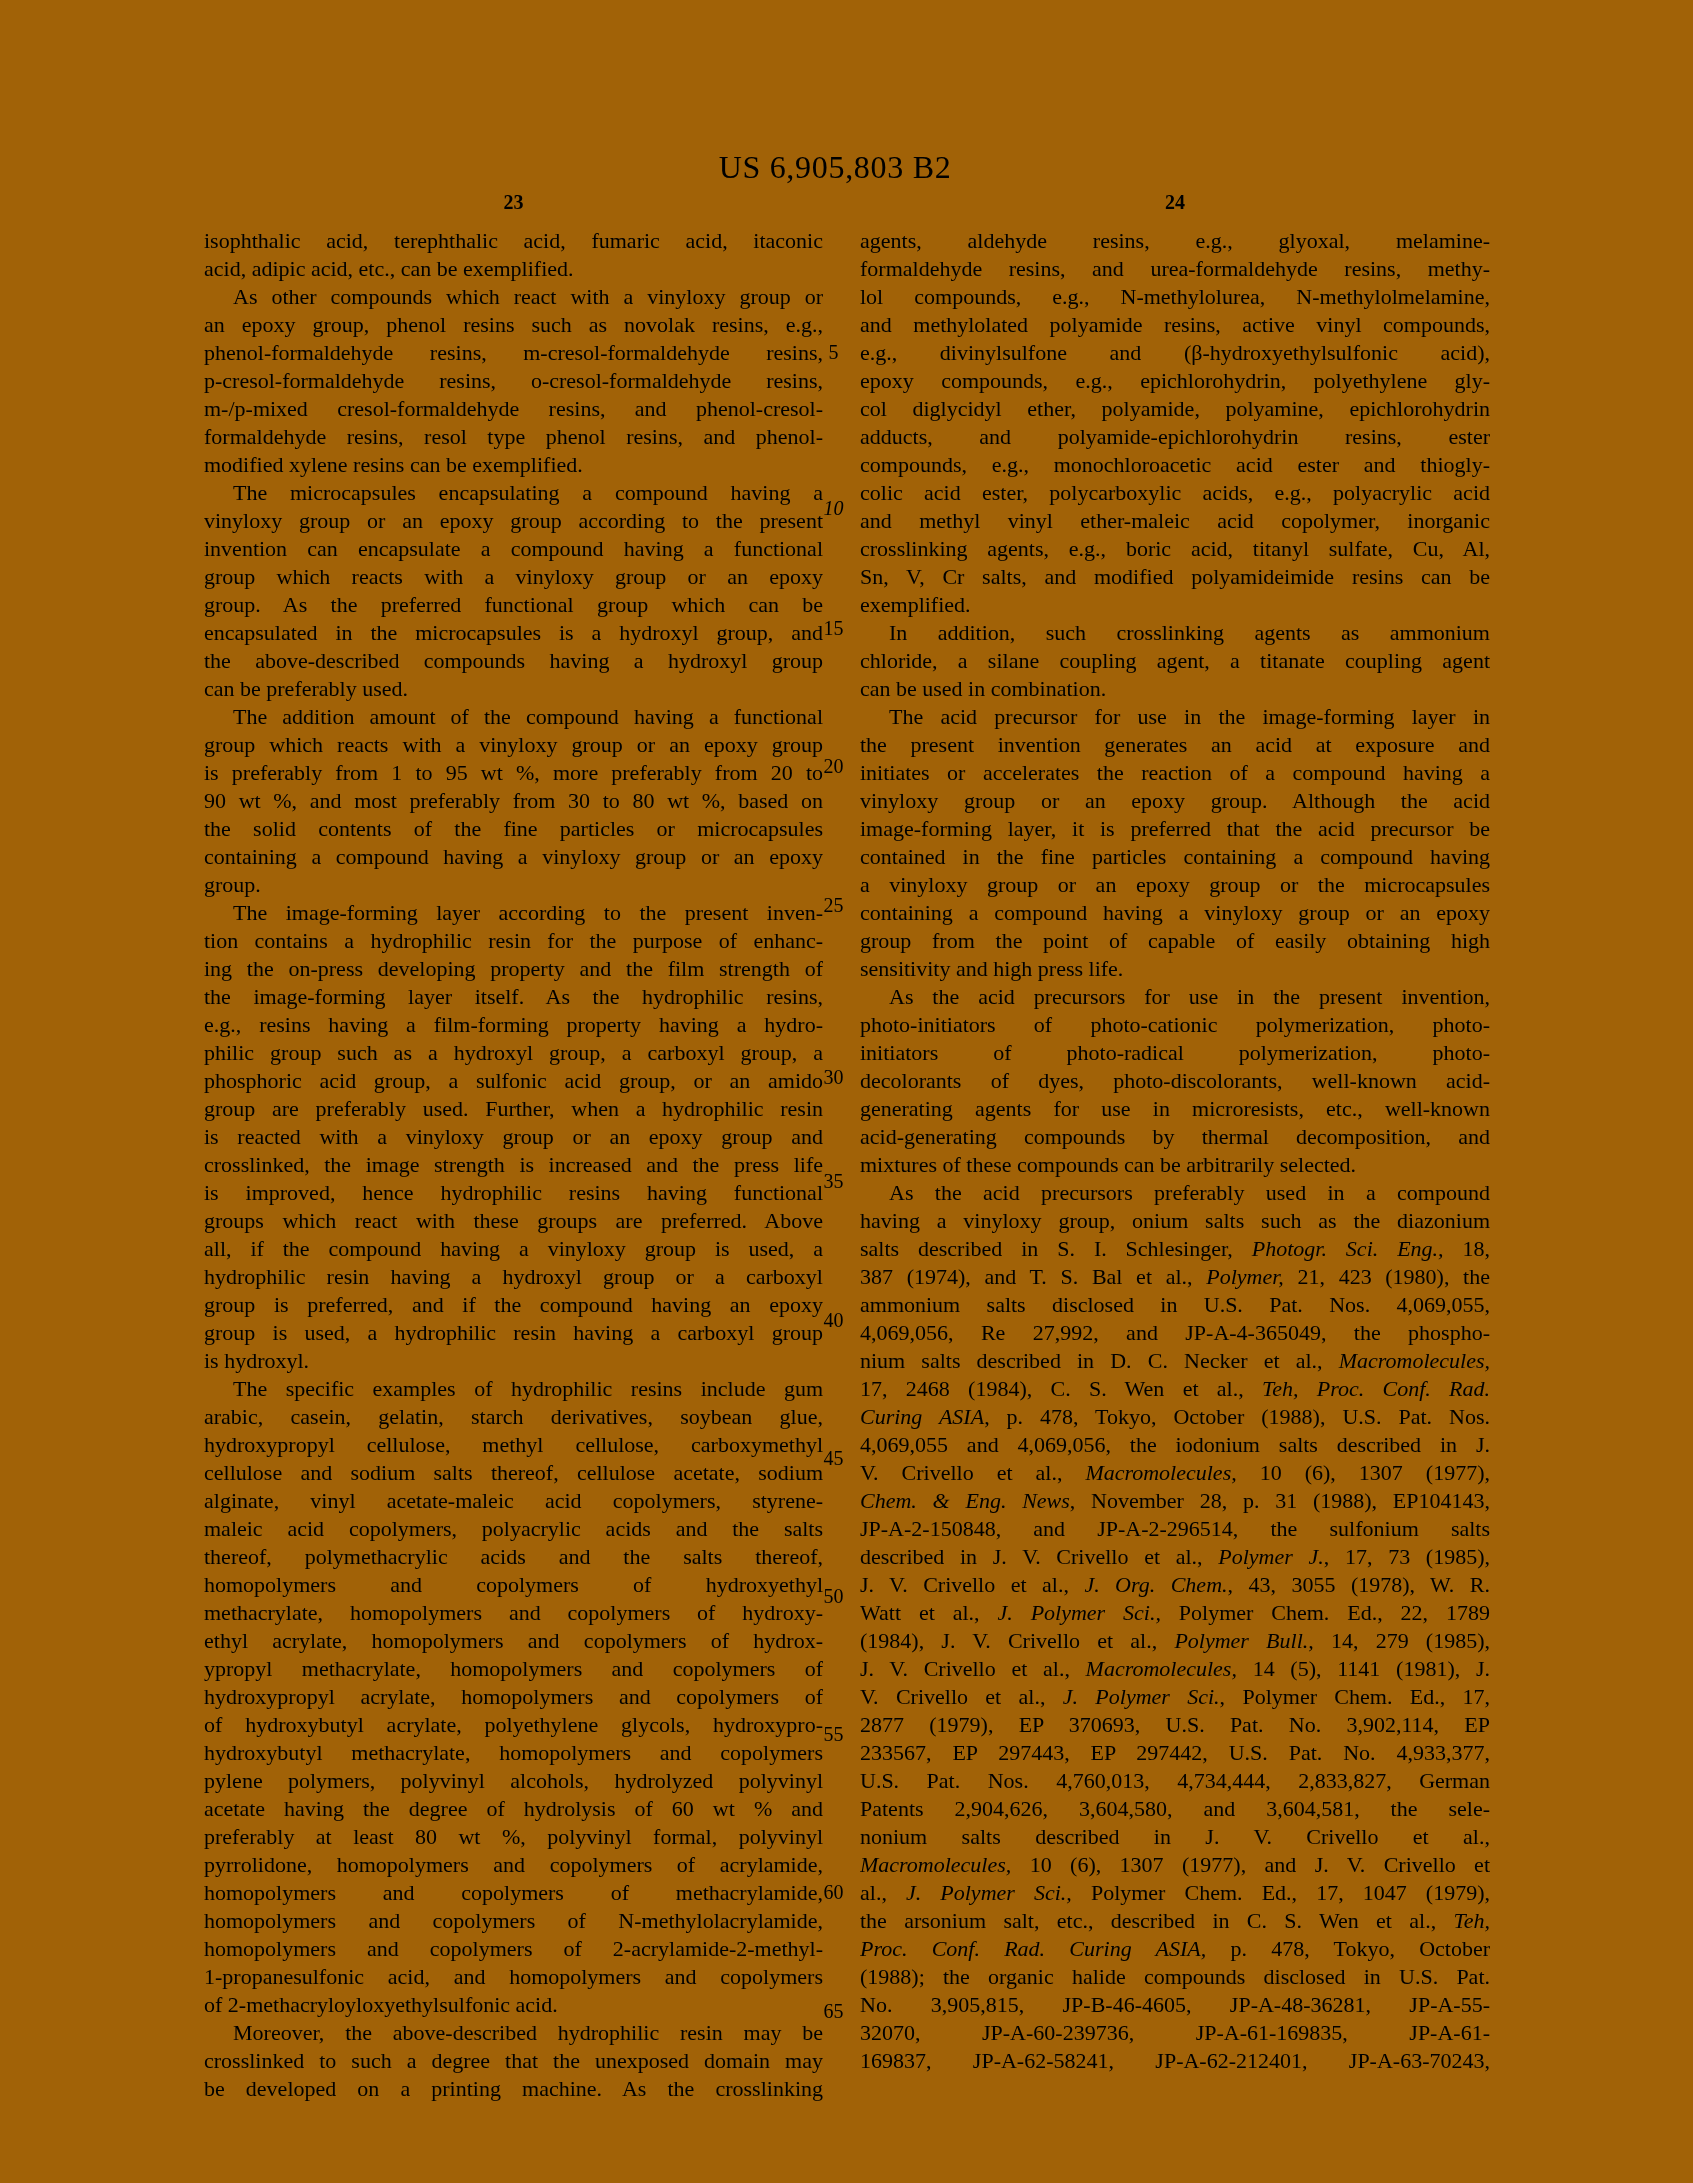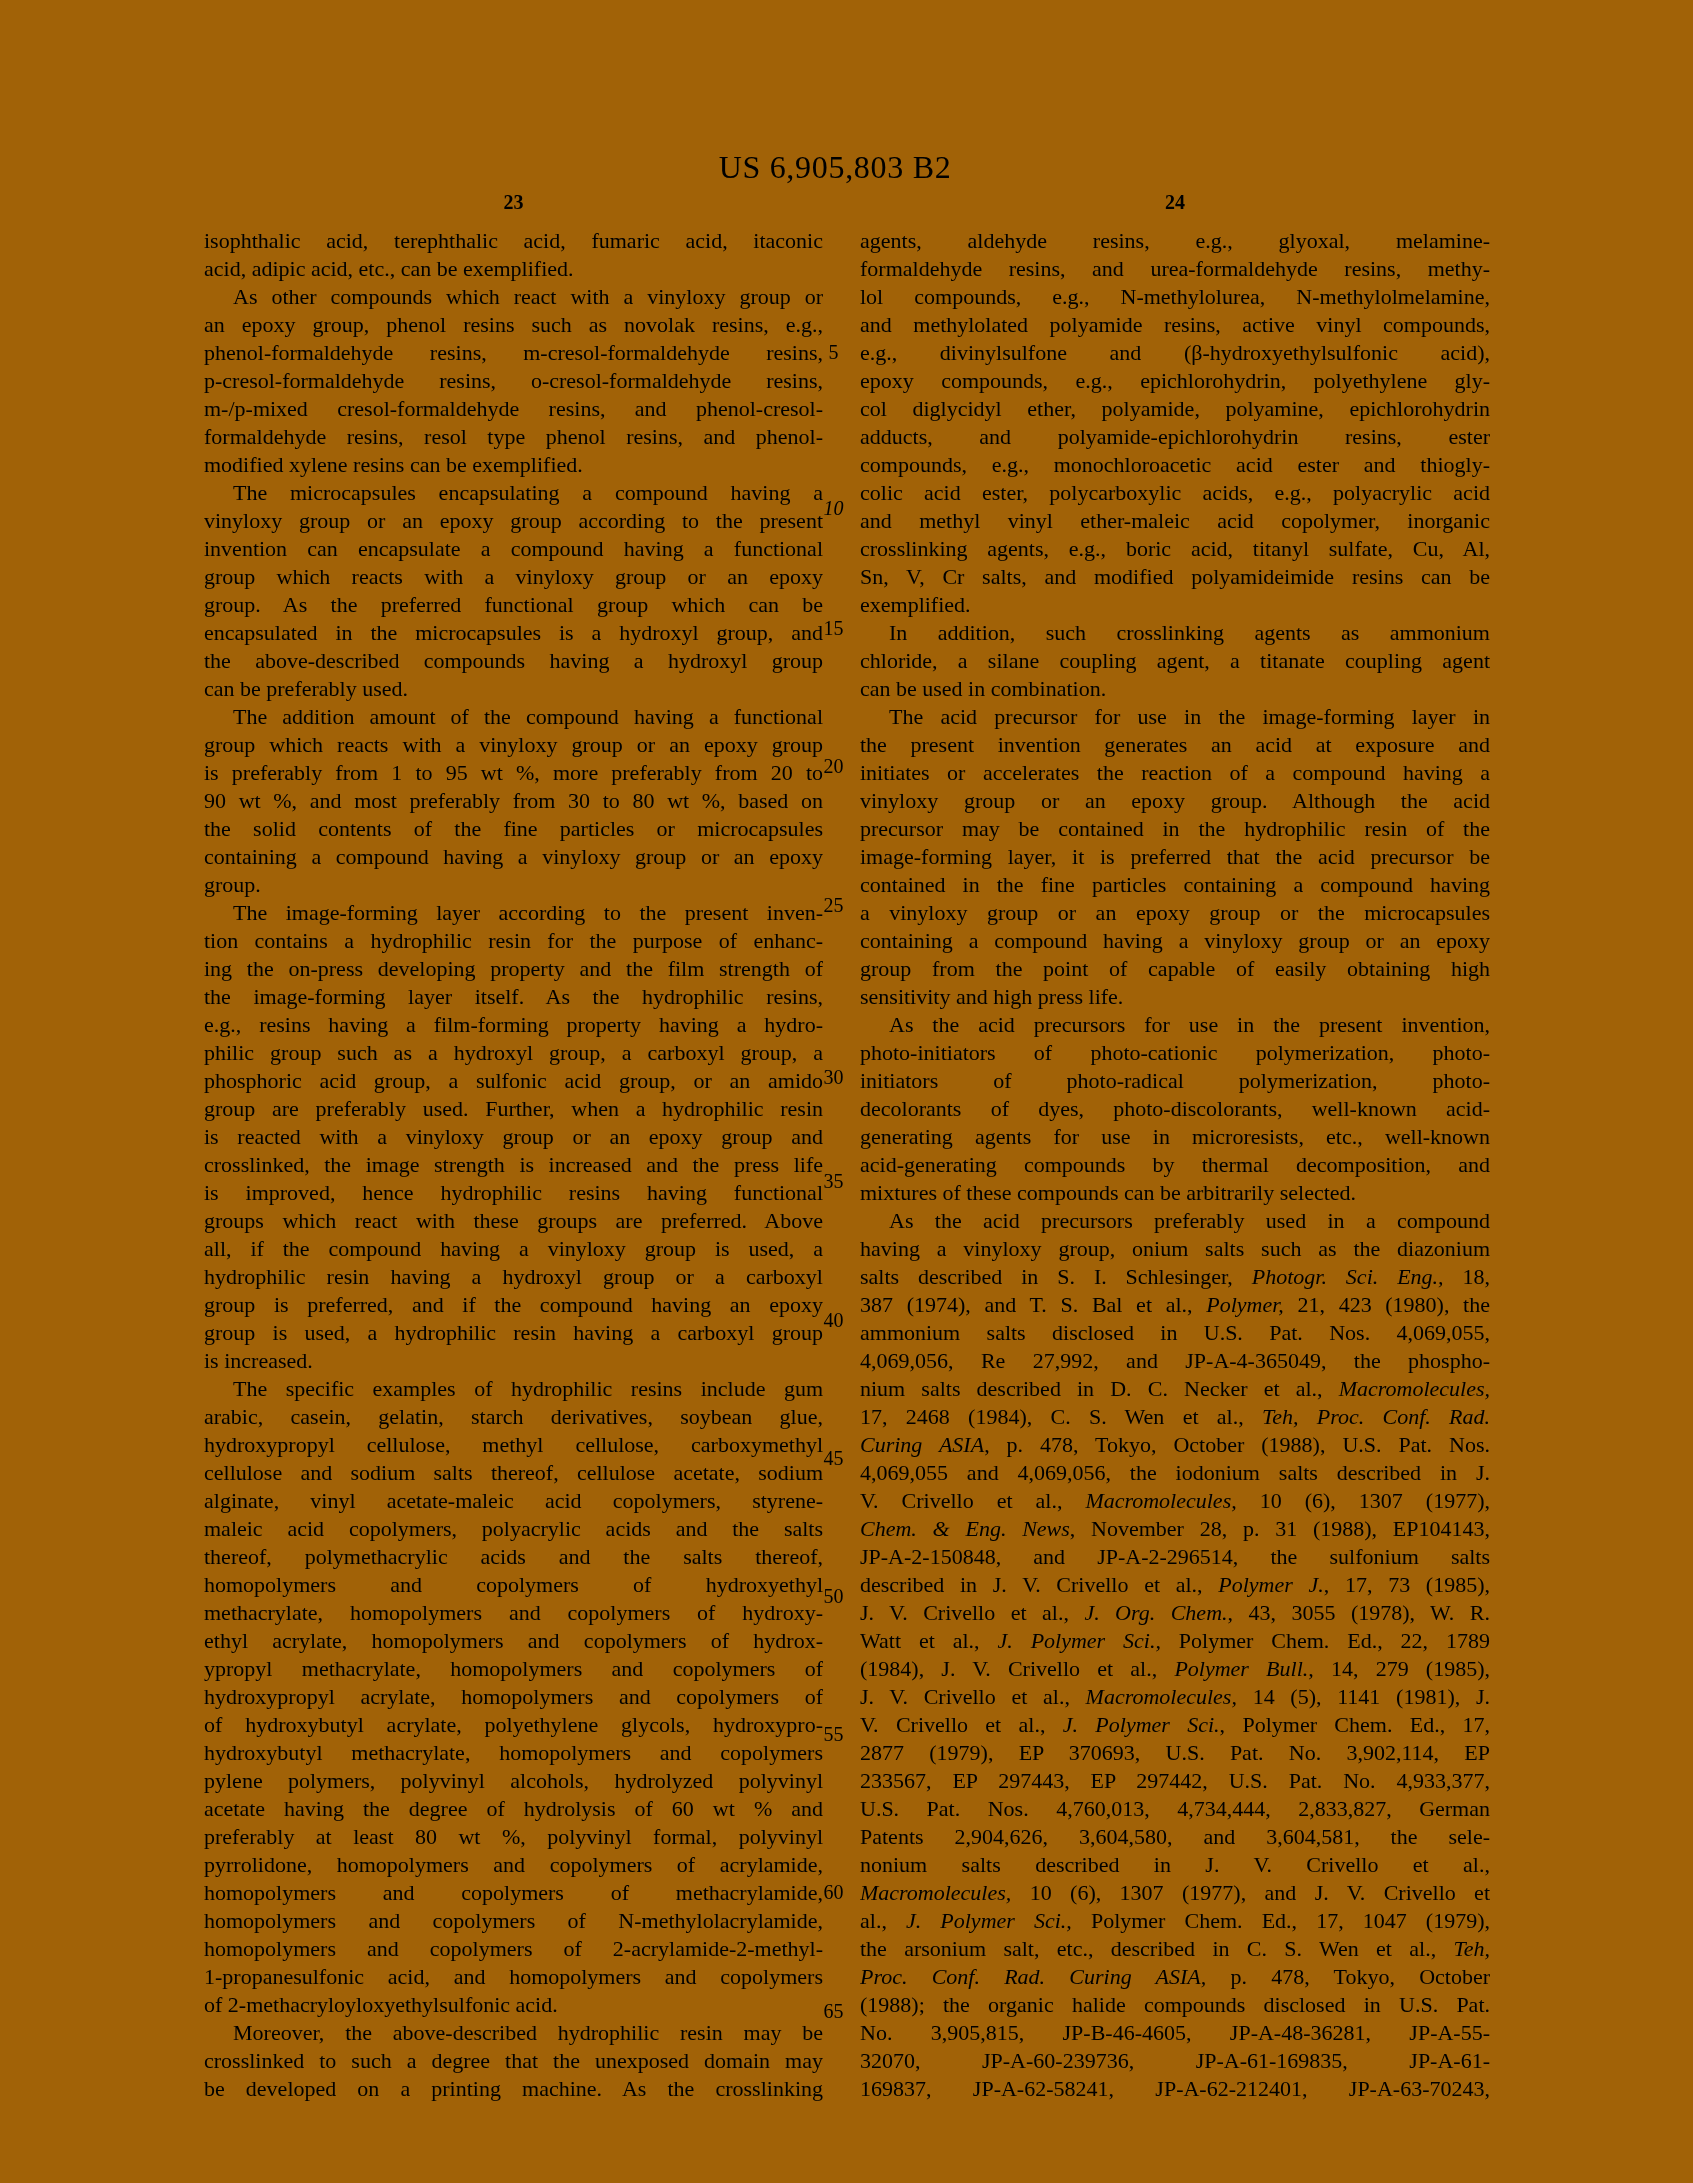--- a/index.html
+++ b/index.html
@@ -107,21 +107,21 @@
       <div class="tline"><span class="">phosphoric acid group, a sulfonic acid group, or an amido</span><span class="fill"></span></div>
       <div class="tline"><span class="">group are preferably used. Further, when a hydrophilic resin</span><span class="fill"></span></div>
       <div class="tline"><span class="">is reacted with a vinyloxy group or an epoxy group and</span><span class="fill"></span></div>
       <div class="tline"><span class="">crosslinked, the image strength is increased and the press life</span><span class="fill"></span></div>
       <div class="tline"><span class="">is improved, hence hydrophilic resins having functional</span><span class="fill"></span></div>
       <div class="tline"><span class="">groups which react with these groups are preferred. Above</span><span class="fill"></span></div>
       <div class="tline"><span class="">all, if the compound having a vinyloxy group is used, a</span><span class="fill"></span></div>
       <div class="tline"><span class="">hydrophilic resin having a hydroxyl group or a carboxyl</span><span class="fill"></span></div>
       <div class="tline"><span class="">group is preferred, and if the compound having an epoxy</span><span class="fill"></span></div>
       <div class="tline"><span class="">group is used, a hydrophilic resin having a carboxyl group</span><span class="fill"></span></div>
-      <div class="tline flush"><span class="">is increased.</span></div>
+      <div class="tline flush"><span class="">is hydroxyl.</span></div>
       <div class="tline indent"><span class="">The specific examples of hydrophilic resins include gum</span><span class="fill"></span></div>
       <div class="tline"><span class="">arabic, casein, gelatin, starch derivatives, soybean glue,</span><span class="fill"></span></div>
       <div class="tline"><span class="">hydroxypropyl cellulose, methyl cellulose, carboxymethyl</span><span class="fill"></span></div>
       <div class="tline"><span class="">cellulose and sodium salts thereof, cellulose acetate, sodium</span><span class="fill"></span></div>
       <div class="tline"><span class="">alginate, vinyl acetate-maleic acid copolymers, styrene-</span><span class="fill"></span></div>
       <div class="tline"><span class="">maleic acid copolymers, polyacrylic acids and the salts</span><span class="fill"></span></div>
       <div class="tline"><span class="">thereof, polymethacrylic acids and the salts thereof,</span><span class="fill"></span></div>
       <div class="tline"><span class="">homopolymers and copolymers of hydroxyethyl</span><span class="fill"></span></div>
       <div class="tline"><span class="">methacrylate, homopolymers and copolymers of hydroxy-</span><span class="fill"></span></div>
       <div class="tline"><span class="">ethyl acrylate, homopolymers and copolymers of hydrox-</span><span class="fill"></span></div>
@@ -172,21 +172,20 @@
       <div class="tline"><span class="">crosslinking agents, e.g., boric acid, titanyl sulfate, Cu, Al,</span><span class="fill"></span></div>
       <div class="tline"><span class="">Sn, V, Cr salts, and modified polyamideimide resins can be</span><span class="fill"></span></div>
       <div class="tline flush"><span class="">exemplified.</span></div>
       <div class="tline indent"><span class="">In addition, such crosslinking agents as ammonium</span><span class="fill"></span></div>
       <div class="tline"><span class="">chloride, a silane coupling agent, a titanate coupling agent</span><span class="fill"></span></div>
       <div class="tline flush"><span class="">can be used in combination.</span></div>
       <div class="tline indent"><span class="">The acid precursor for use in the image-forming layer in</span><span class="fill"></span></div>
       <div class="tline"><span class="">the present invention generates an acid at exposure and</span><span class="fill"></span></div>
       <div class="tline"><span class="">initiates or accelerates the reaction of a compound having a</span><span class="fill"></span></div>
       <div class="tline"><span class="">vinyloxy group or an epoxy group. Although the acid</span><span class="fill"></span></div>
-      <div class="tline"><span class="">precursor may be contained in the hydrophilic resin of the</span><span class="fill"></span></div>
       <div class="tline"><span class="">image-forming layer, it is preferred that the acid precursor be</span><span class="fill"></span></div>
       <div class="tline"><span class="">contained in the fine particles containing a compound having</span><span class="fill"></span></div>
       <div class="tline"><span class="">a vinyloxy group or an epoxy group or the microcapsules</span><span class="fill"></span></div>
       <div class="tline"><span class="">containing a compound having a vinyloxy group or an epoxy</span><span class="fill"></span></div>
       <div class="tline"><span class="">group from the point of capable of easily obtaining high</span><span class="fill"></span></div>
       <div class="tline flush"><span class="">sensitivity and high press life.</span></div>
       <div class="tline indent"><span class="">As the acid precursors for use in the present invention,</span><span class="fill"></span></div>
       <div class="tline"><span class="">photo-initiators of photo-cationic polymerization, photo-</span><span class="fill"></span></div>
       <div class="tline"><span class="">initiators of photo-radical polymerization, photo-</span><span class="fill"></span></div>
       <div class="tline"><span class="">decolorants of dyes, photo-discolorants, well-known acid-</span><span class="fill"></span></div>

